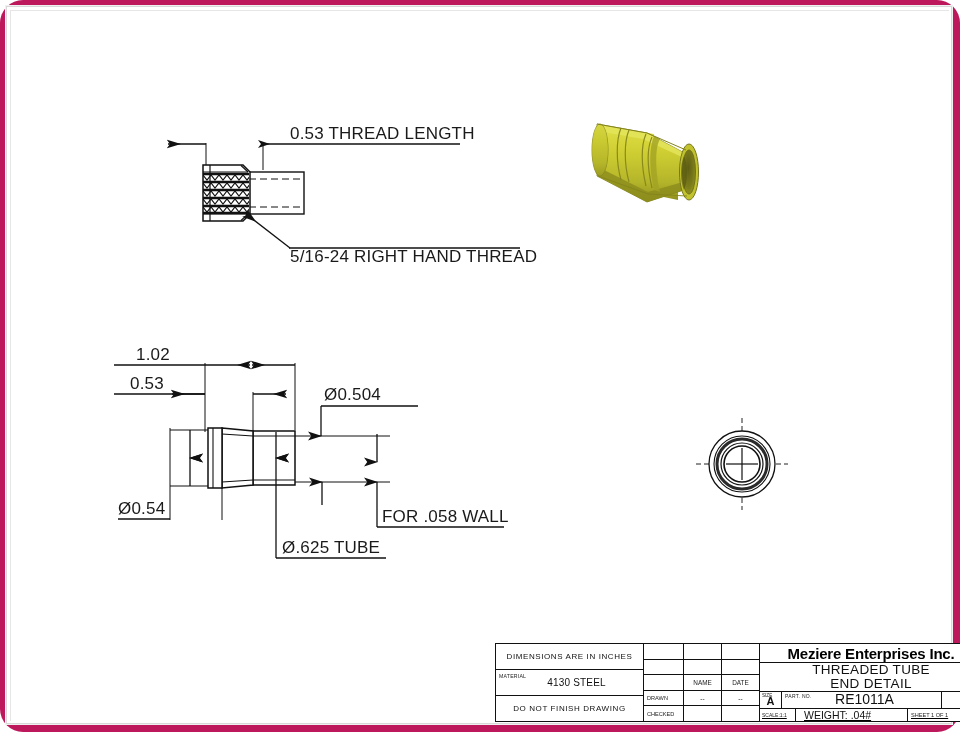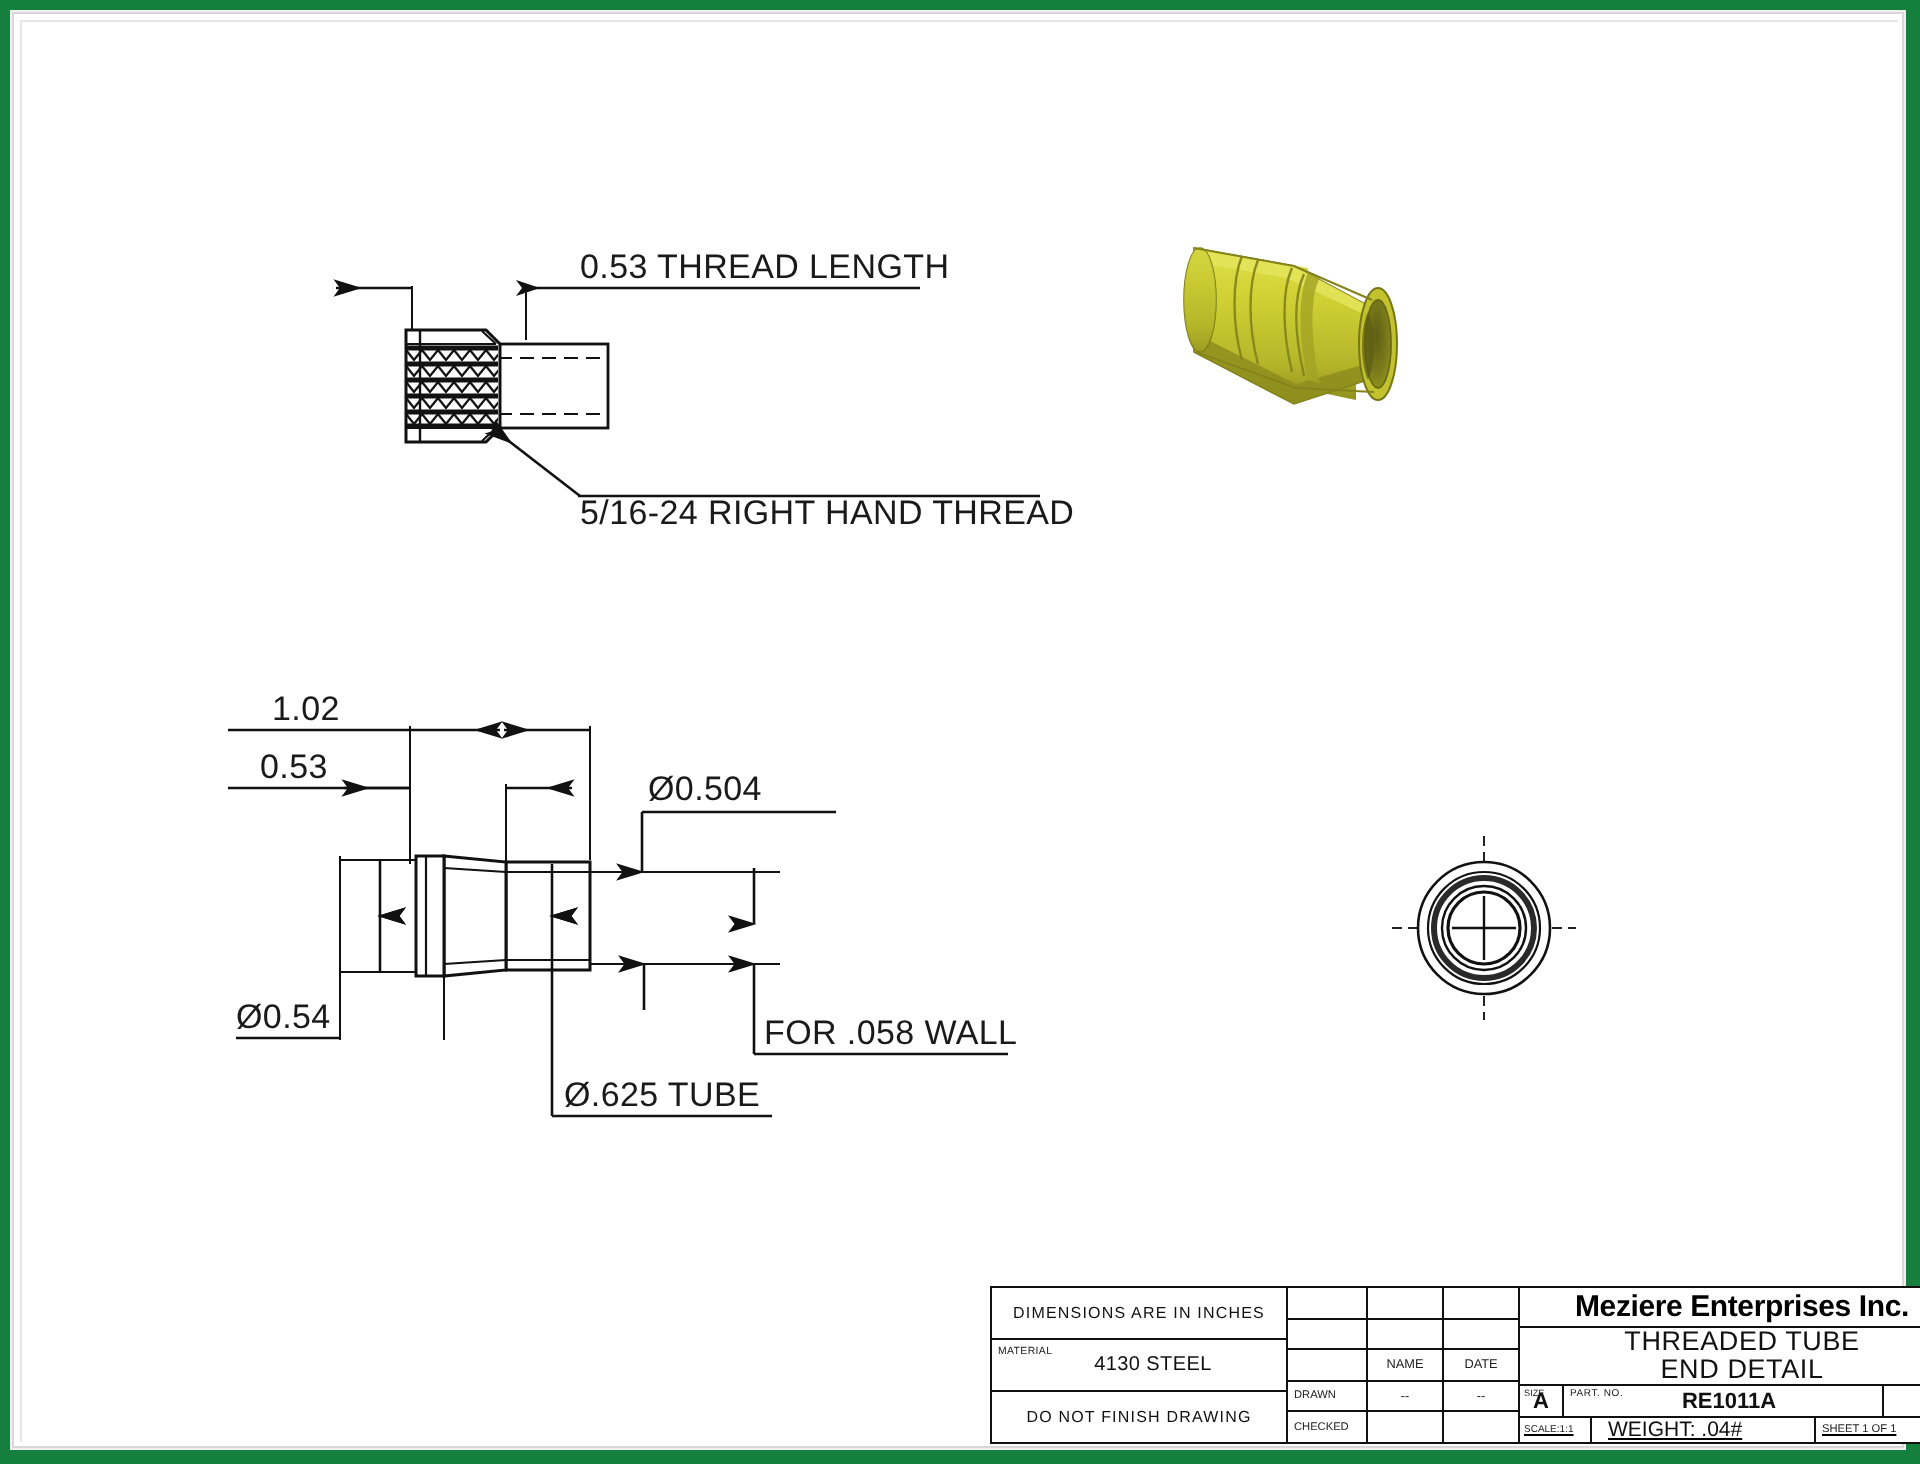--- a/index.html
+++ b/index.html
@@ -5,21 +5,22 @@
   html,body{margin:0;padding:0;}
   body{
     width:960px;height:732px;
     background:#ffffff;
     font-family:"Liberation Sans", sans-serif;
     overflow:hidden;
     position:relative;
   }
   .page{
     position:absolute;left:0;top:0;width:960px;height:732px;
-    background:#15803d;
+    background:#be185d;
+    border-radius:23px;
   }
   
   .paper-edge{
     position:absolute;left:6px;top:6px;width:944px;height:716px;
     border:1px solid #d8d8d8;
     background:#ffffff;
     box-shadow:0 0 0 1px #f0f0f0;
   }
   .paper-edge2{
     position:absolute;left:10px;top:10px;width:938px;height:710px;
@@ -104,21 +105,21 @@
     width:22px;border-right:1px solid #111;box-sizing:border-box;
     position:relative;display:flex;align-items:flex-end;justify-content:center;
   }
   .tb-size .lbl{position:absolute;left:2px;top:1px;font-size:4.6px;color:#222;}
   .tb-size .v{font-size:11px;font-weight:bold;color:#111;line-height:1;padding-bottom:1px;}
   .tb-part{
     flex:1;border-right:1px solid #111;box-sizing:border-box;position:relative;
     display:flex;align-items:flex-end;justify-content:center;
   }
   .tb-part .lbl{position:absolute;left:3px;top:1px;font-size:5px;color:#222;letter-spacing:0.3px;}
-  .tb-part .v{font-size:11px;font-weight:bold;color:#111;padding-bottom:1px;padding-left:6px;}
+  .tb-part .v{font-size:14px;font-weight:normal;color:#111;padding-bottom:1px;padding-left:6px;}
   .tb-rev{
     width:40px;box-sizing:border-box;position:relative;
   }
   .tb-rev .lbl{position:absolute;right:3px;top:1px;font-size:5px;color:#222;}
   .tb-lastrow{
     flex:1;display:flex;box-sizing:border-box;text-decoration:underline;
   }
   .tb-scale{
     width:36px;border-right:1px solid #111;box-sizing:border-box;
     display:flex;align-items:center;font-size:5px;color:#222;padding-left:2px;

